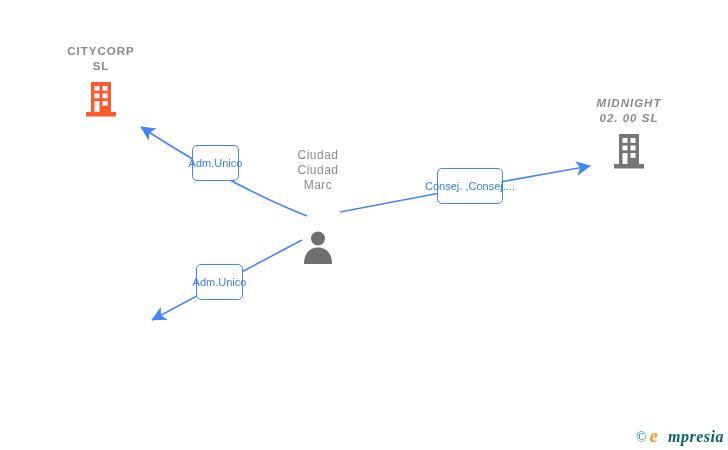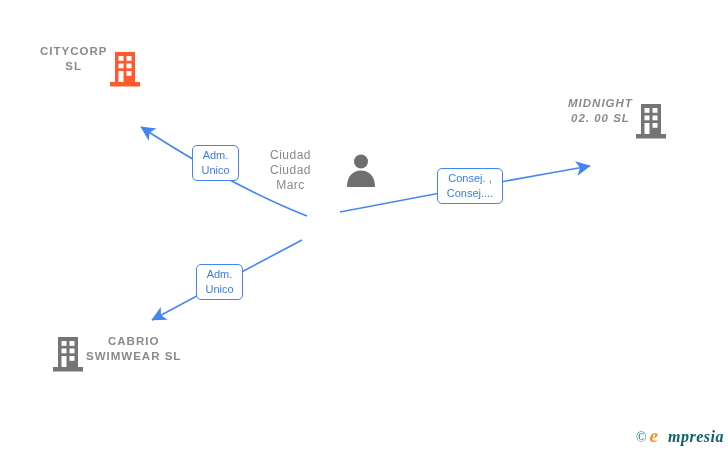--- a/index.html
+++ b/index.html
@@ -13,22 +13,22 @@
   }
   .edges-layer {
     position: absolute;
     left: 0; top: 0;
     width: 728px; height: 450px;
     pointer-events: none;
   }
   .node {
     position: absolute;
     display: flex;
-    flex-direction: row;
-    align-items: flex-start;
+    flex-direction: column;
+    align-items: center;
     cursor: pointer;
   }
   .node-label {
     color: #8a8a8a;
     font-size: 11.5px;
     font-weight: bold;
     letter-spacing: 1px;
     line-height: 15px;
     text-align: center;
     white-space: nowrap;
@@ -46,21 +46,21 @@
   .edge-label {
     position: absolute;
     background: #ffffff;
     border: 1.3px solid #4285f4;
     border-radius: 5px;
     color: #3b7cf0;
     font-size: 11px;
     line-height: 15px;
     text-align: center;
     display: flex;
-    flex-direction: column;
+    flex-direction: row;
     justify-content: center;
     align-items: center;
     padding: 2px 6px;
     white-space: nowrap;
   }
   .footer-brand {
     position: absolute;
     right: 4px;
     bottom: 3px;
     font-size: 15px;
@@ -119,38 +119,20 @@
         <rect x="11.5" y="7" width="5" height="4.8" fill="#ffffff"></rect>
         <rect x="19.5" y="7" width="5" height="4.8" fill="#ffffff"></rect>
         <rect x="11.5" y="14.5" width="5" height="4.8" fill="#ffffff"></rect>
         <rect x="19.5" y="14.5" width="5" height="4.8" fill="#ffffff"></rect>
         <rect x="19.5" y="22" width="5" height="4.8" fill="#ffffff"></rect>
         <rect x="11.5" y="22" width="5" height="11" fill="#ffffff"></rect>
       </svg>
     </span>
   </div>
 
-  <div class="node" style="left:50px; top:334px; width:122px;">
-    <span class="icon-above">
-      <svg width="36" height="38" viewBox="0 0 36 38">
-        <rect x="3" y="33" width="30" height="4.5" fill="#757575"></rect>
-        <rect x="8" y="3" width="20" height="31" fill="#757575"></rect>
-        <rect x="11.5" y="7" width="5" height="4.8" fill="#ffffff"></rect>
-        <rect x="19.5" y="7" width="5" height="4.8" fill="#ffffff"></rect>
-        <rect x="11.5" y="14.5" width="5" height="4.8" fill="#ffffff"></rect>
-        <rect x="19.5" y="14.5" width="5" height="4.8" fill="#ffffff"></rect>
-        <rect x="19.5" y="22" width="5" height="4.8" fill="#ffffff"></rect>
-        <rect x="11.5" y="22" width="5" height="11" fill="#ffffff"></rect>
-      </svg>
-    </span>
-    <div class="node-label">
-      <div>CABRIO</div>
-      <div>SWIMWEAR SL</div>
-    </div>
-  </div>
 
   <div class="node" style="left:270px; top:148px; width:96px;gap:32px;">
     <div class="person-label">
       <div>Ciudad</div>
       <div>Ciudad</div>
       <div>Marc</div>
     </div>
     <span class="node-icon">
       <svg width="36" height="34" viewBox="0 0 36 34">
         <circle cx="18" cy="8.5" r="7" fill="#6f6f6f"></circle>

